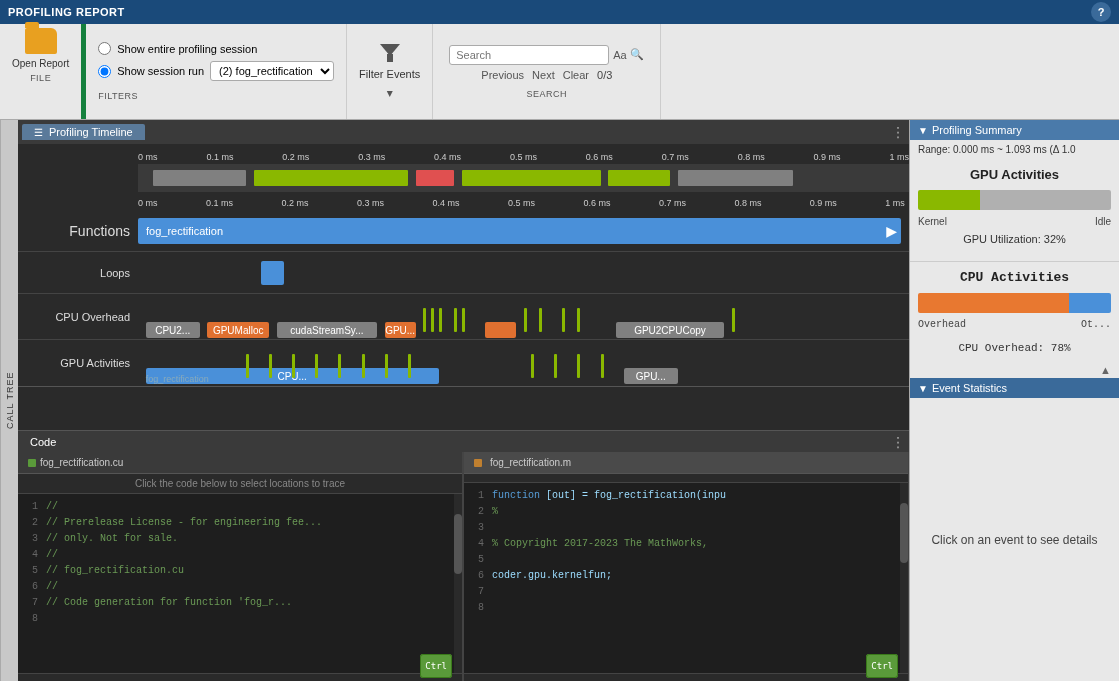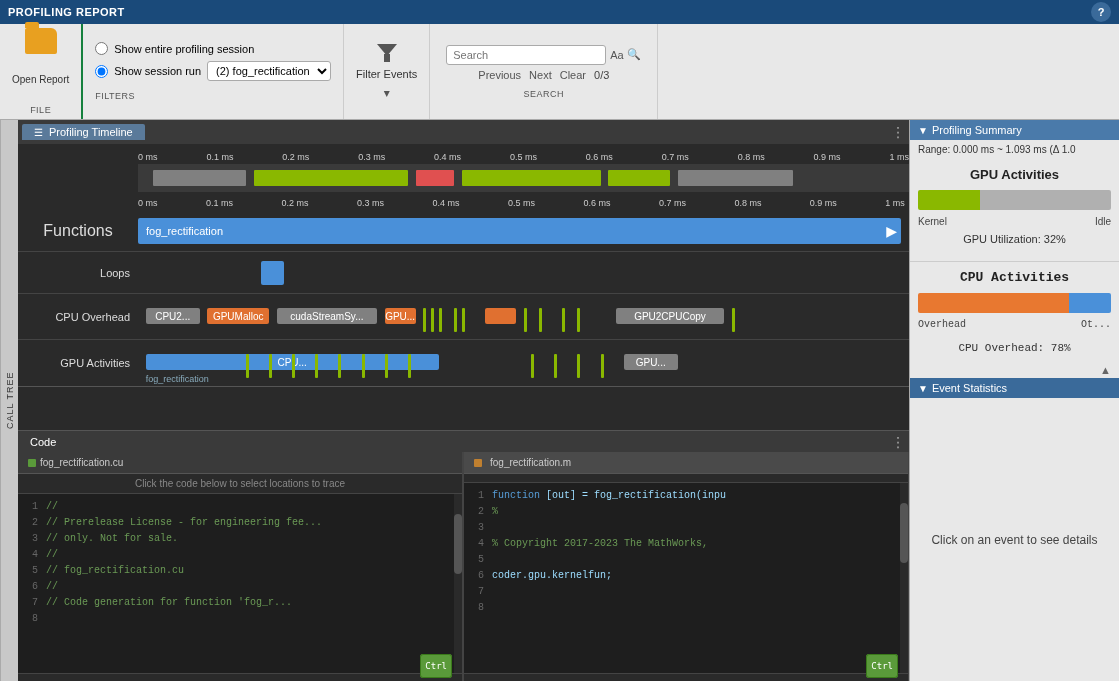--- a/index.html
+++ b/index.html
@@ -29,23 +29,23 @@
       background: #e8e8e8;
       height: 96px;
       display: flex;
       align-items: stretch;
       border-bottom: 1px solid #aaa;
     }
     .toolbar-section {
       display: flex;
       flex-direction: column;
       align-items: center;
-      justify-content: space-between;
+      justify-content: flex-start;
       padding: 4px 12px;
-      border-right: 2px solid #15803d;
+      border-right: 5px solid #15803d;
     }
     .toolbar-section-label {
       font-size: 9px;
       color: #555;
       text-transform: uppercase;
       margin-top: 4px;
       letter-spacing: 0.5px;
     }
     .folder-icon {
       width: 32px; height: 26px;
@@ -270,21 +270,21 @@
       justify-content: space-between;
       color: #ccc;
       font-size: 9px;
       padding-right: 4px;
     }
 
     
     .trace-block {
       position: absolute;
       height: 16px;
-      top: 14px;
+      top: 28px;
       border-radius: 2px;
       display: flex;
       align-items: center;
       justify-content: center;
       font-size: 10px;
       color: white;
       overflow: hidden;
       white-space: nowrap;
       padding: 0 4px;
     }
@@ -586,21 +586,21 @@
           <span>0.7 ms</span>
           <span>0.8 ms</span>
           <span>0.9 ms</span>
           <span>1 ms</span>
         </div>
       </div>
 
       <div class="timeline-content">
 
         <div class="timeline-row" style="height:42px;">
-          <div class="timeline-row-label" style="color:#ddd;font-size:16px;padding:0 8px;text-align:center;">Functions</div>
+          <div class="timeline-row-label" style="color:#ddd;font-size:14px;padding:0 8px;text-align:right;">Functions</div>
           <div class="timeline-row-content" style="position:relative;">
             <div class="functions-block" style="left:0;right:8px;position:absolute;top:8px;height:26px;">
               <span>fog_rectification</span>
               <span class="functions-arrow">▶</span>
             </div>
           </div>
         </div>
 
         <div class="timeline-row" style="height:42px;">
           <div class="timeline-row-label" style="color:#ddd;font-size:11px;padding:0 8px;text-align:right;">Loops</div>

